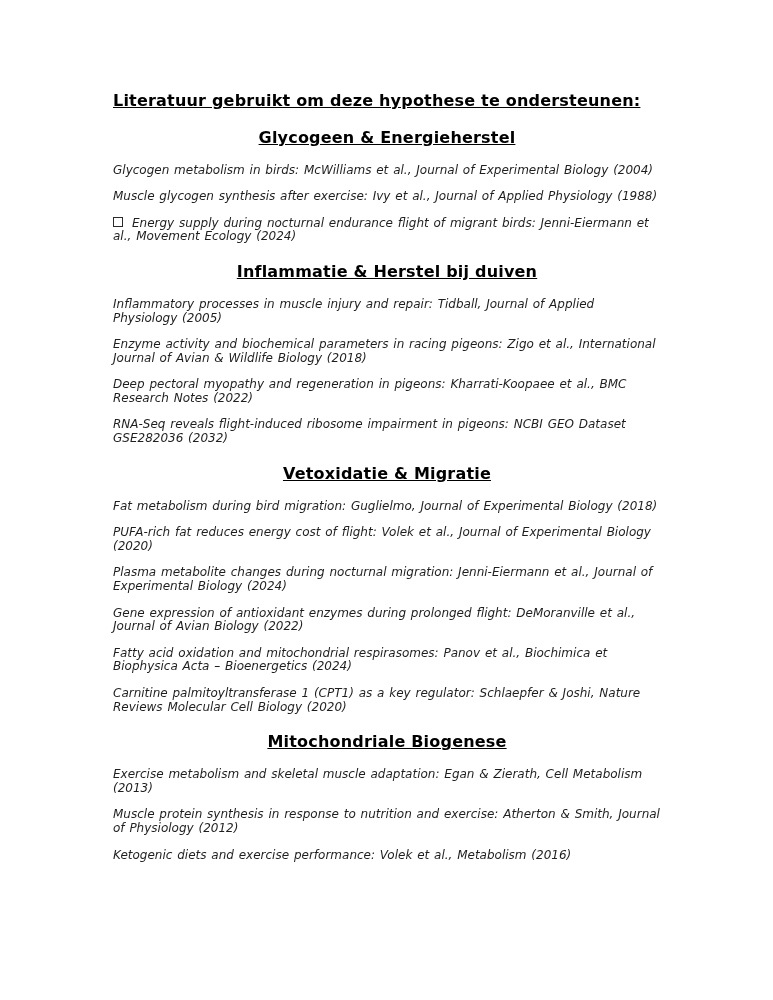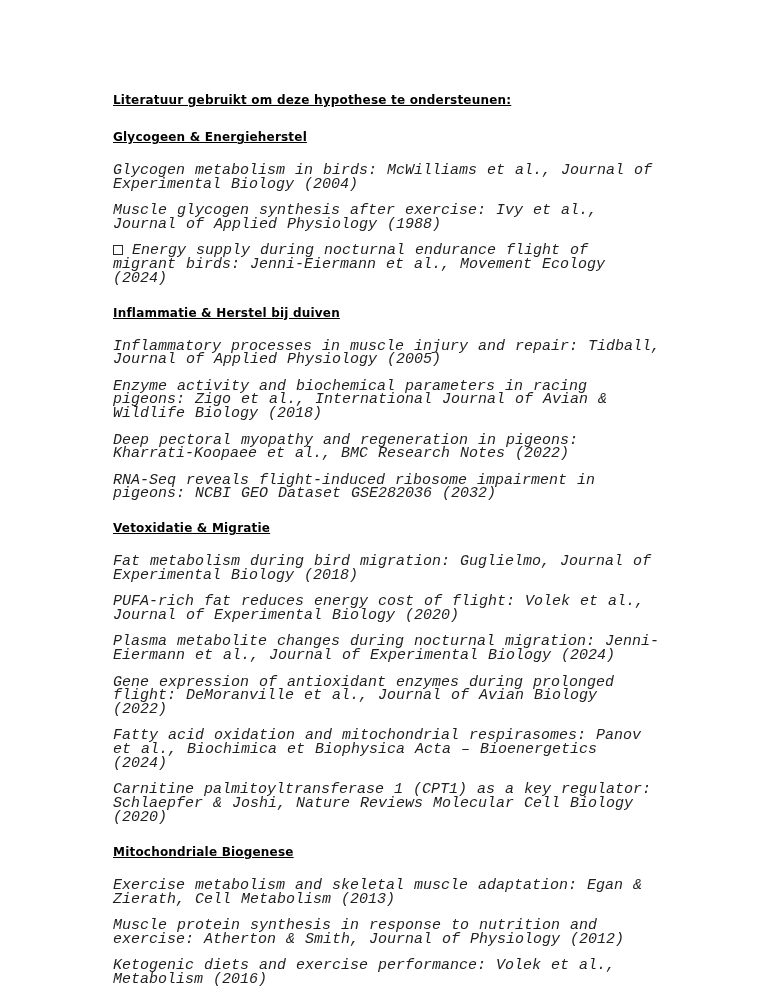--- a/index.html
+++ b/index.html
@@ -12,36 +12,35 @@
   }
   .page {
     box-sizing: border-box;
     width: 773px;
     height: 1000px;
     padding: 91px 112px 40px 113px;
     background: #ffffff;
   }
   .doc-title, .sec-heading {
     font-weight: bold;
-    font-size: 12px;
+    font-size: 16px;
     color: #000000;
     text-decoration: underline;
     letter-spacing: 0.2px;
     margin: 0 0 17px 0;
     line-height: 19px;
   }
-  .sec-heading { margin-top: 18px; }
+  .sec-heading { margin-top: 18px; text-align: center; }
   .ref {
     font-style: italic;
-    font-size: 15px;
+    font-size: 12px;
     line-height: 13.8px;
     color: #1f1f1f;
     margin: 0 0 12.5px 0;
     word-spacing: 1px;
-    font-family: Liberation Mono, monospace;
   }
   .cb {
     display: inline-block;
     width: 8px;
     height: 8px;
     border: 1.2px solid #2b2b2b;
     margin-right: 9px;
     vertical-align: baseline;
     position: relative;
     top: 0.5px;

